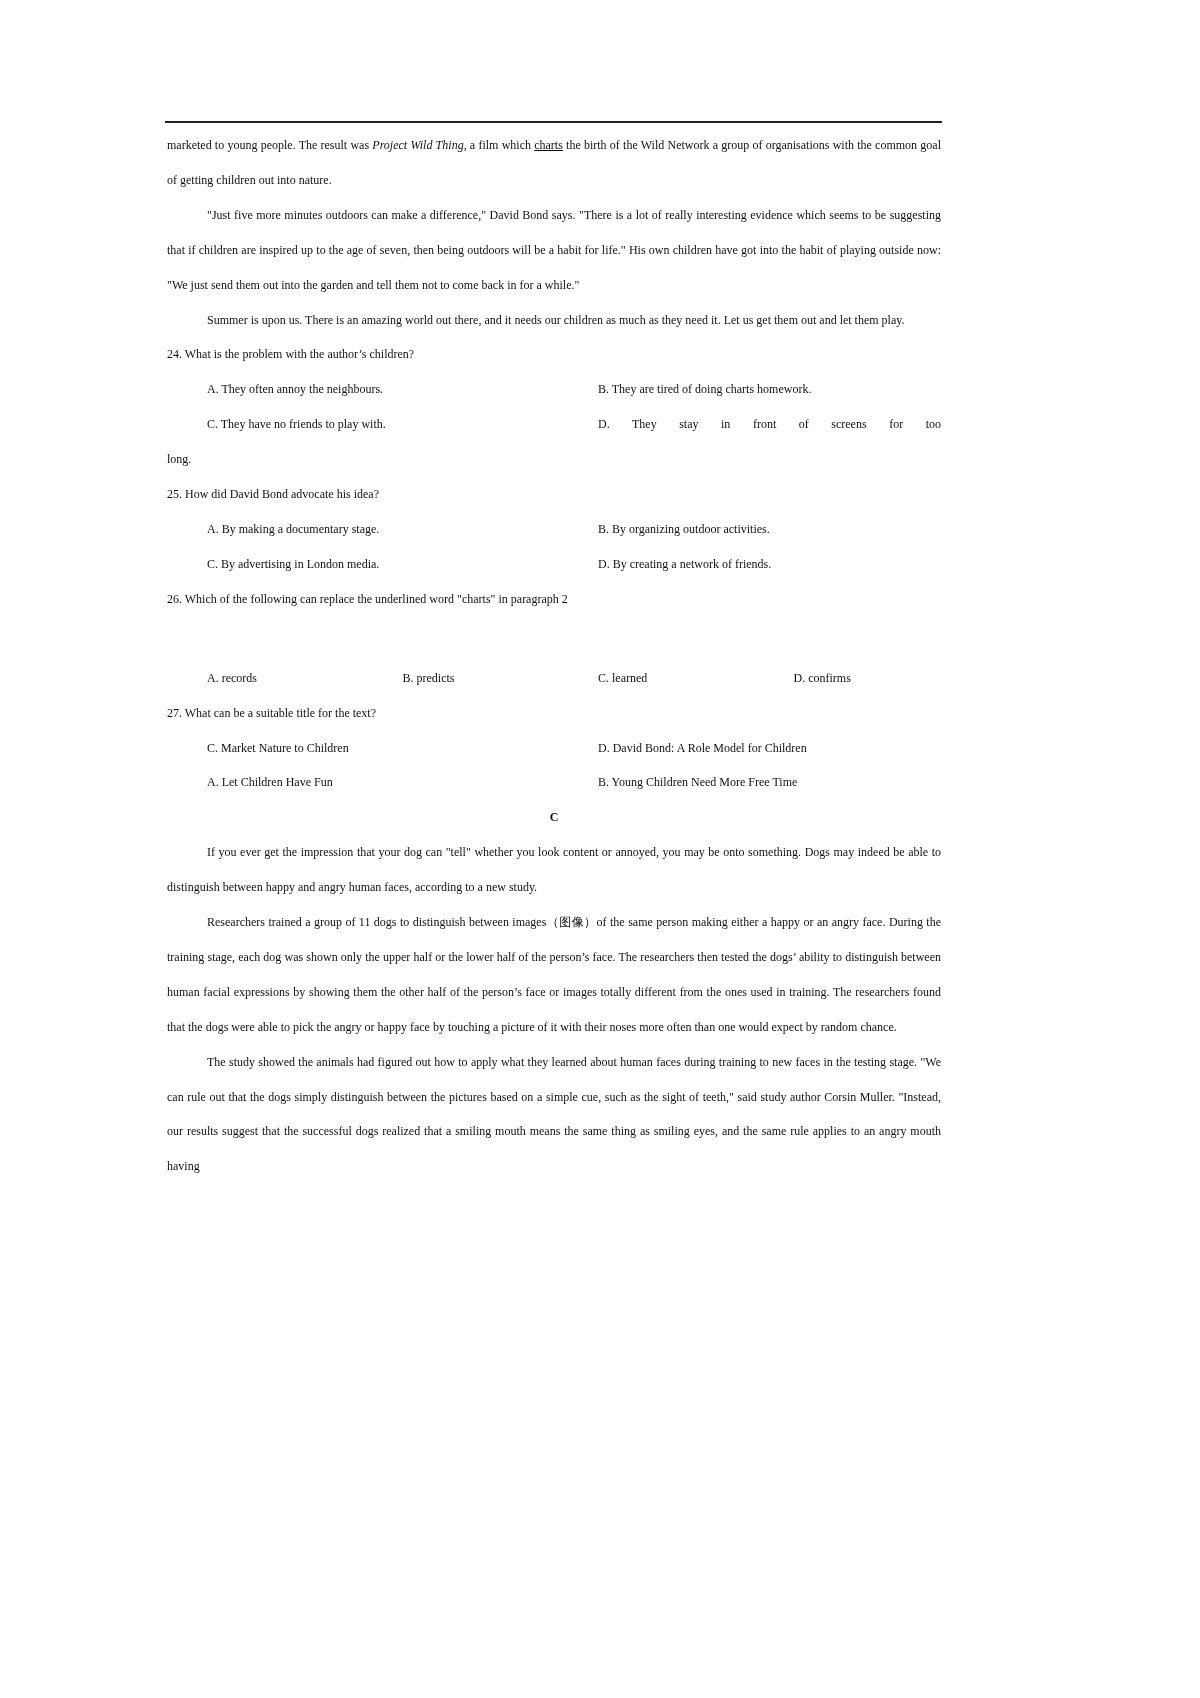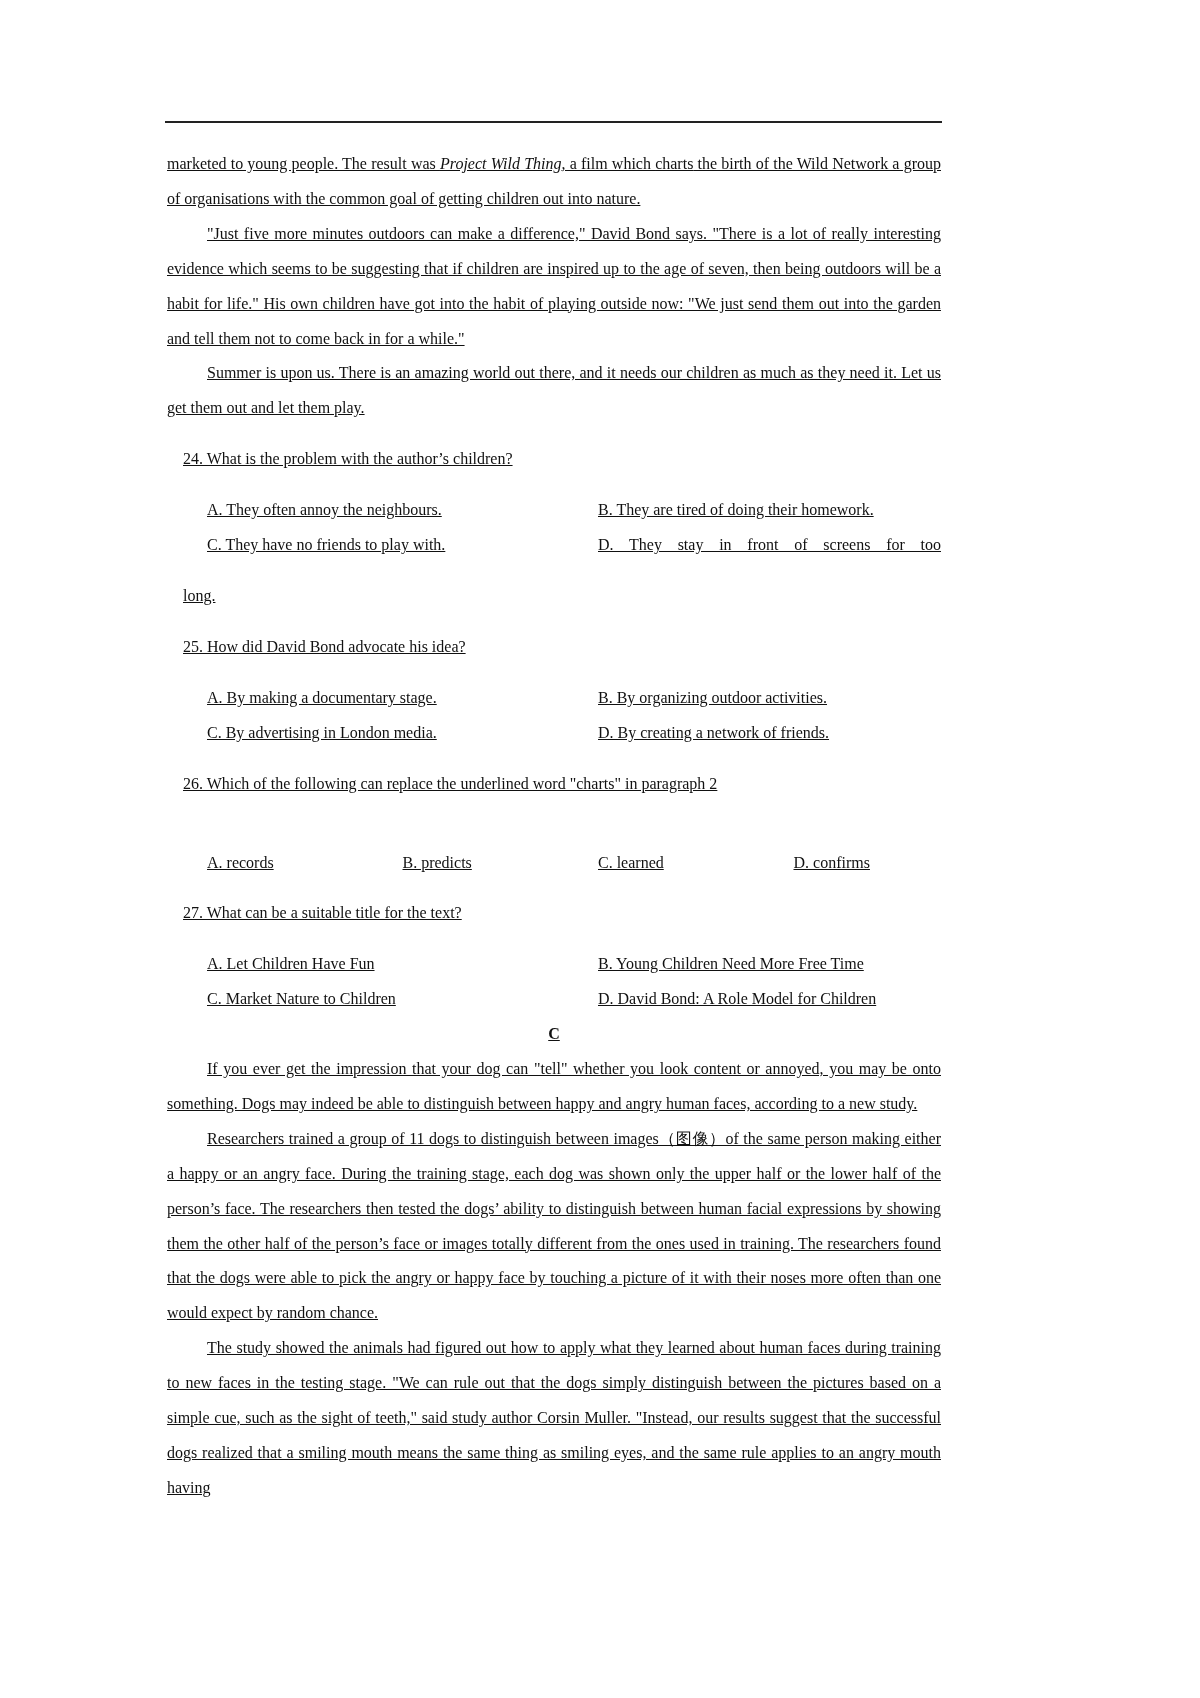--- a/index.html
+++ b/index.html
@@ -1,24 +1,24 @@
 <!DOCTYPE html>
 <html><head>
   <meta charset="utf-8">
   <style>
     html, body { margin: 0; padding: 0; background: #ffffff; }
     body { width: 1200px; height: 1698px; position: relative; overflow: hidden;
            font-family: "Liberation Serif", "DejaVu Serif", serif; color: #111; }
     .rule { position: absolute; left: 165px; top: 121px; width: 777px; height: 0;
             border-top: 2px solid #222; }
-    .page { position: absolute; left: 167px; top: 147px; width: 774px;
-            font-size: 16px; line-height: 34.9px; text-decoration: underline; }
+    .page { position: absolute; left: 167px; top: 128px; width: 774px;
+            font-size: 12px; line-height: 34.9px; }
     .p { text-align: justify; margin: 0; }
     .indent { text-indent: 40px; }
-    .q { margin: 16px; }
+    .q { margin: 0; }
     .opts2 { display: flex; padding-left: 40px; }
     .opts2 > span { flex: 0 0 391px; }
     .opts2 > span:last-child { flex: 1 1 auto; }
     .opts4 { display: flex; padding-left: 40px; margin-top: 44px; }
     .opts4 > span { flex: 0 0 195.5px; }
     .optD-wrap { display: flex; padding-left: 40px; align-items: center; }
     .optD-wrap .c { flex: 0 0 391px; }
     .optD-wrap .d { flex: 1 1 auto; text-align: justify; text-align-last: justify; }
     .section { text-align: center; font-weight: bold; margin: 0; }
     em { font-style: italic; }
@@ -33,21 +33,21 @@
 
   <p class="p"><span>marketed to young people. The result was </span><em>Project Wild Thing</em><span>, a film which </span><u>charts</u><span> the birth of the Wild Network a group of organisations with the common goal of getting children out into nature.</span></p>
 
   <p class="p indent">"Just five more minutes outdoors can make a difference," David Bond says. "There is a lot of really interesting evidence which seems to be suggesting that if children are inspired up to the age of seven, then being outdoors will be a habit for life." His own children have got into the habit of playing outside now: "We just send them out into the garden and tell them not to come back in for a while."</p>
   <p class="p indent">Summer is upon us. There is an amazing world out there, and it needs our children as much as they need it. Let us get them out and let them play.</p>
 
   <div>
     <p class="q">24. What is the problem with the author’s children?</p>
     <div class="opts2">
       <span>A. They often annoy the neighbours.</span>
-      <span>B. They are tired of doing their homework.</span>
+      <span>B. They are tired of doing charts homework.</span>
     </div>
     <div class="optD-wrap">
       <span class="c">C. They have no friends to play with.</span>
       <span class="d">D. They stay in front of screens for too</span>
     </div>
     <p class="q">long.</p>
   </div>
 
   <div>
     <p class="q">25. How did David Bond advocate his idea?</p>
@@ -67,26 +67,26 @@
       <span>A. records</span>
       <span>B. predicts</span>
       <span>C. learned</span>
       <span>D. confirms</span>
     </div>
   </div>
 
   <div>
     <p class="q">27. What can be a suitable title for the text?</p>
     <div class="opts2">
+      <span>C. Market Nature to Children</span>
+      <span>D. David Bond: A Role Model for Children</span>
+    </div>
+    <div class="opts2">
       <span>A. Let Children Have Fun</span>
       <span>B. Young Children Need More Free Time</span>
-    </div>
-    <div class="opts2">
-      <span>C. Market Nature to Children</span>
-      <span>D. David Bond: A Role Model for Children</span>
     </div>
   </div>
 
   <p class="section">C</p>
 
   <p class="p indent">If you ever get the impression that your dog can "tell" whether you look content or annoyed, you may be onto something. Dogs may indeed be able to distinguish between happy and angry human faces, according to a new study.</p>
   <p class="p indent">Researchers trained a group of 11 dogs to distinguish between images（图像）of the same person making either a happy or an angry face. During the training stage, each dog was shown only the upper half or the lower half of the person’s face. The researchers then tested the dogs’ ability to distinguish between human facial expressions by showing them the other half of the person’s face or images totally different from the ones used in training. The researchers found that the dogs were able to pick the angry or happy face by touching a picture of it with their noses more often than one would expect by random chance.</p>
   <p class="p indent">The study showed the animals had figured out how to apply what they learned about human faces during training to new faces in the testing stage. "We can rule out that the dogs simply distinguish between the pictures based on a simple cue, such as the sight of teeth," said study author Corsin Muller. "Instead, our results suggest that the successful dogs realized that a smiling mouth means the same thing as smiling eyes, and the same rule applies to an angry mouth having</p>
 
 </div>

